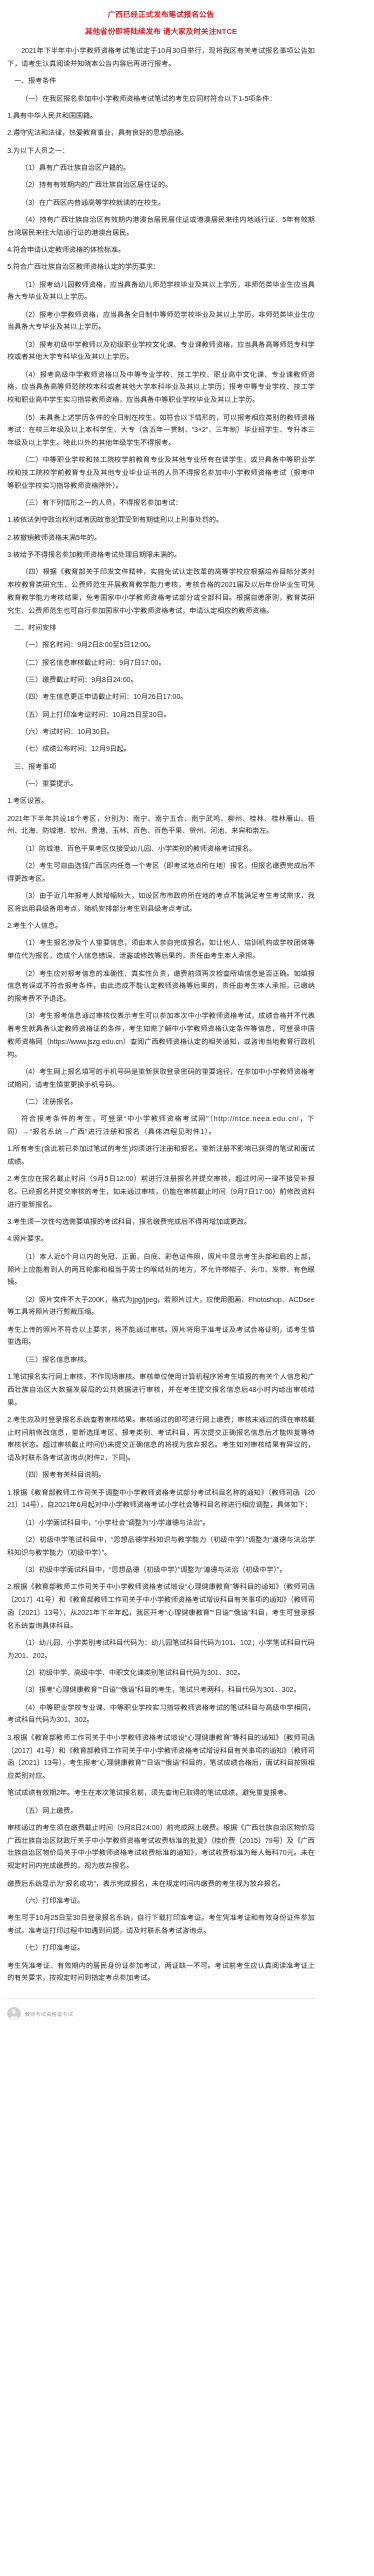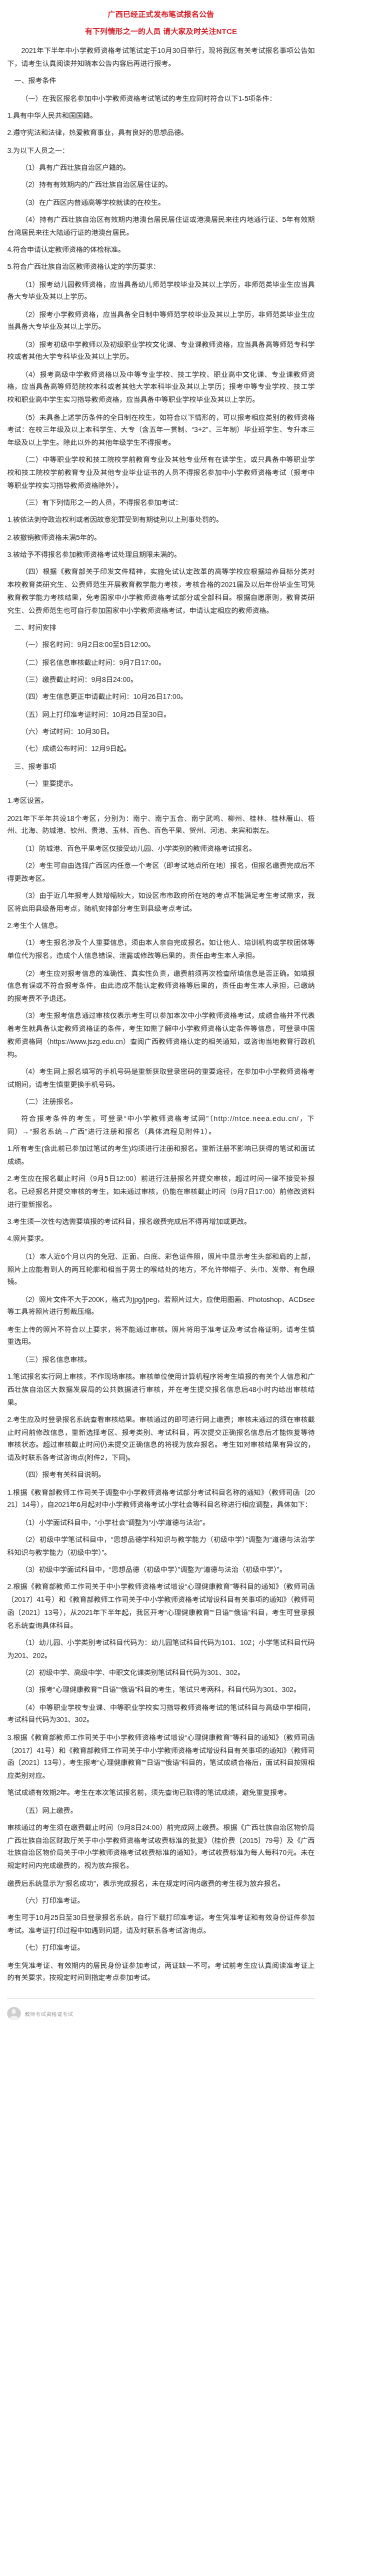--- a/index.html
+++ b/index.html
@@ -75,21 +75,21 @@
     font-size:5.2px;color:#9a9a9a;letter-spacing:0.2px;
   }
   .f-spacer{flex:1 1 auto;}
 </style>
 </head>
 <body>
 
 <div id="doc">
 
   <div class="headline">广西已经正式发布笔试报名公告</div>
-  <div class="headline second">有下列情形之一的人员 请大家及时关注NTCE</div>
+  <div class="headline second">其他省份即将陆续发布 请大家及时关注NTCE</div>
 
   <div id="content">
       <p class="para ">2021年下半年中小学教师资格考试笔试定于10月30日举行，现将我区有关考试报名事项公告如下，请考生认真阅读并知晓本公告内容后再进行报考。</p>
       <p class="para head">一、报考条件</p>
       <p class="para ">（一）在我区报名参加中小学教师资格考试笔试的考生应同时符合以下1-5项条件：</p>
       <p class="para flush">1.具有中华人民共和国国籍。</p>
       <p class="para flush">2.遵守宪法和法律，热爱教育事业，具有良好的思想品德。</p>
       <p class="para flush">3.为以下人员之一：</p>
       <p class="para ">（1）具有广西壮族自治区户籍的。</p>
       <p class="para ">（2）持有有效期内的广西壮族自治区居住证的。</p>

